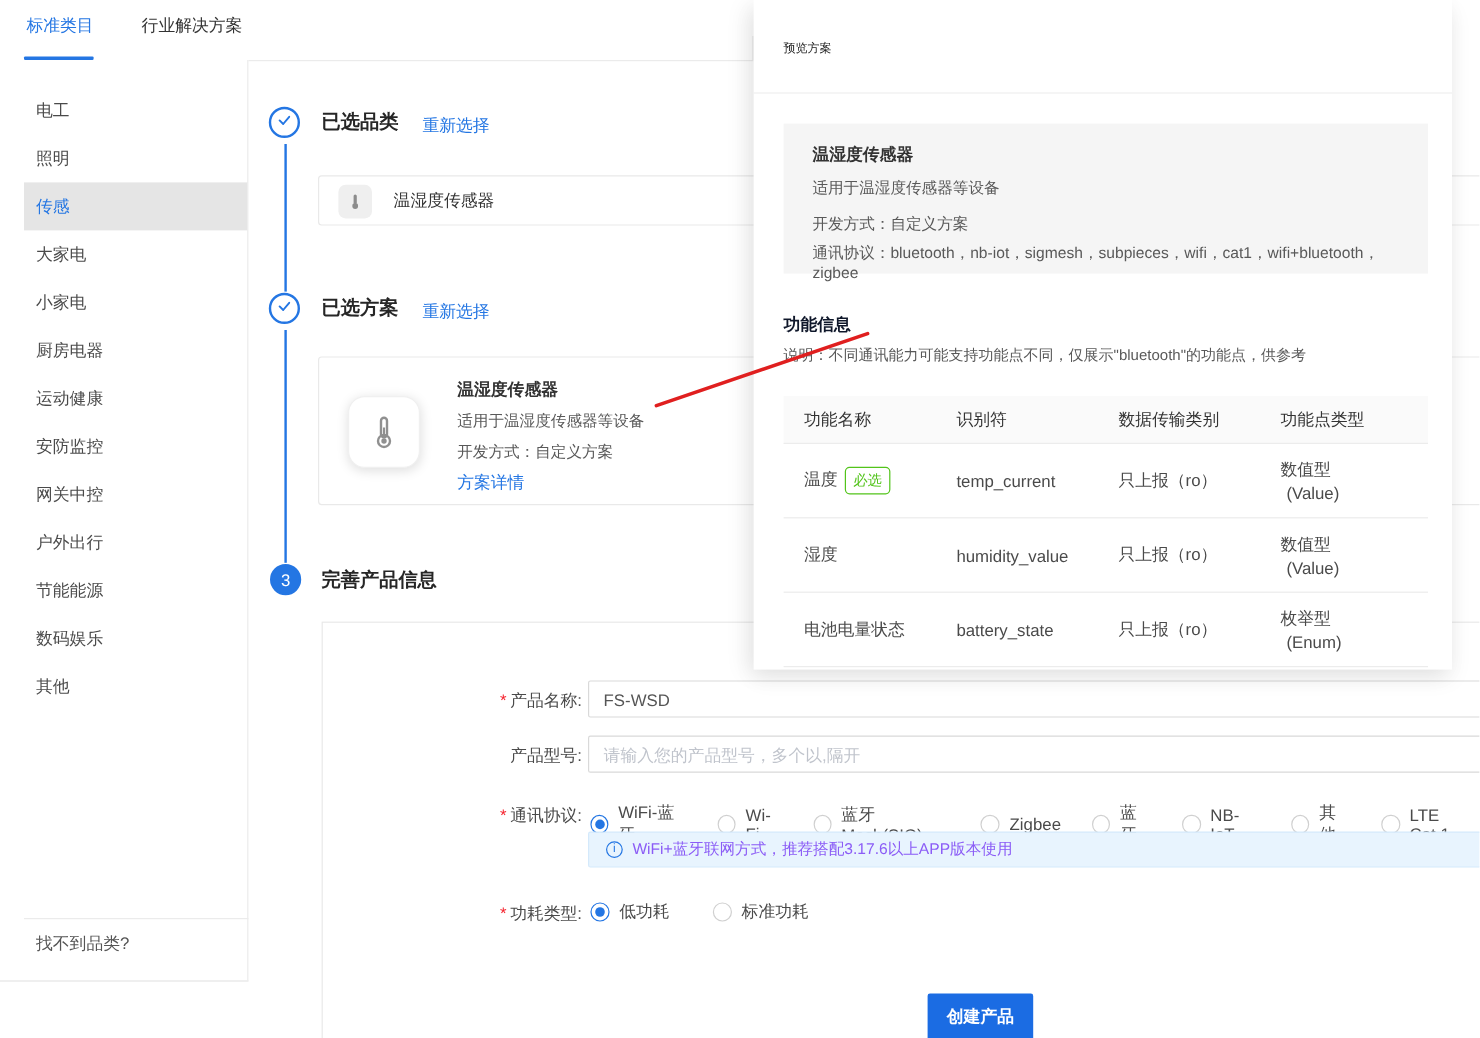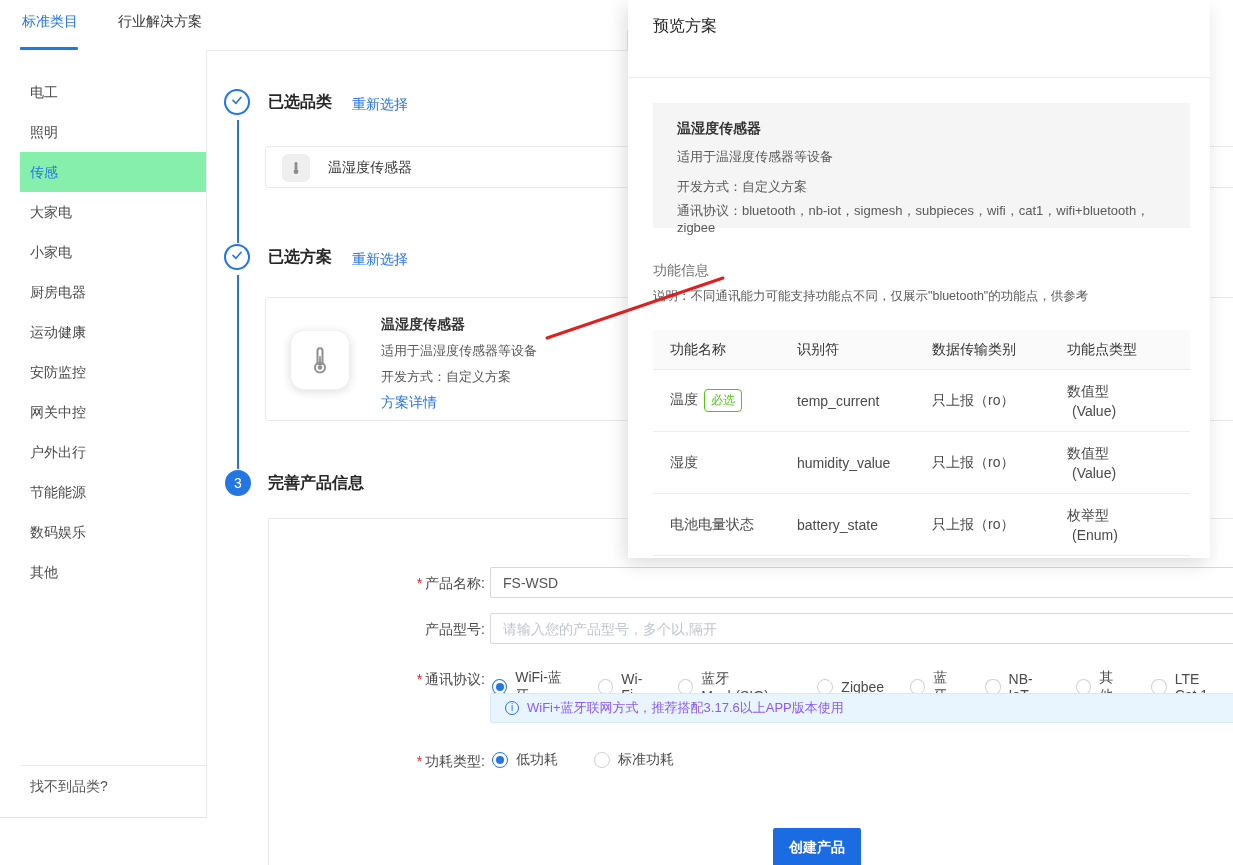--- a/index.html
+++ b/index.html
@@ -12,21 +12,21 @@
   .tab.active { color:#2476e3; }
   .tab-underline { position:absolute; left:20px; top:47px; width:58px; height:3px; background:#2476e3; border-radius:1px; }
   .header-divider { position:absolute; left:0; top:50px; width:628px; height:1px; background:#ebebeb; }
   .tab-edge-line { position:absolute; left:627px; top:30px; width:1px; height:20px; background:#e7e7e7; }
 
   
   .sidebar { position:absolute; left:0; top:50px; width:207px; height:768px;
              border-right:1px solid #ebebeb; border-bottom:1px solid #e4e4e4; background:#fff; }
   .side-list { padding-top:22px; }
   .side-item { height:40px; line-height:40px; padding-left:30px; font-size:14px; color:#4a4a4a; cursor:pointer; }
-  .side-item.active { background:#86efac; color:#2476e3; margin-left:20px; padding-left:10px; }
+  .side-item.active { background:#e5e5e5; color:#2476e3; margin-left:20px; padding-left:10px; }
   .side-divider { position:absolute; left:20px; top:715px; width:187px; height:1px; background:#ebebeb; }
   .side-footer { position:absolute; left:30px; top:728px; font-size:14px; color:#555; cursor:pointer; }
 
   
   .step-circle { position:absolute; width:26px; height:26px; border-radius:50%; background:#fff;
                  border:2px solid #2476e3; display:flex; align-items:center; justify-content:center; }
   .step-circle.filled { background:#2476e3; border-color:#2476e3; color:#fff; font-size:14px; }
   .step-conn { position:absolute; width:2px; background:#2476e3; }
   .step-title { position:absolute; font-size:16px; font-weight:bold; color:#262626;text-align:center; }
   .step-action { position:absolute; font-size:14px; color:#2476e3; cursor:pointer; }
@@ -64,27 +64,27 @@
   .info-icon { width:14px; height:14px; border-radius:50%; border:1px solid #2476e3; color:#2476e3;
                font-size:10px; line-height:12px; text-align:center; flex:0 0 auto; }
   .tip-text { font-size:13px; color:#8b5cf6; }
   .submit-btn { position:absolute; left:773px; top:828px; width:88px; height:40px; background:#1b6ce3;
                 color:#fff; font-size:14px; font-weight:bold; border:none; border-radius:2px; cursor:pointer;
                 font-family:"Liberation Sans","DejaVu Sans",sans-serif; }
 
   
   .drawer { position:absolute; left:628px; top:0; width:582px; height:558px; background:#fff; z-index:10;
             box-shadow:-6px 4px 18px rgba(0,0,0,0.07), 0 8px 18px rgba(0,0,0,0.07); }
-  .drawer-title { position:absolute; left:25px; top:16px; font-size:16px; font-weight:500; color:#262626;text-align:center; }
+  .drawer-title { position:absolute; left:25px; top:33px; font-size:10px; font-weight:500; color:#262626;text-align:center; }
   .drawer-divider { position:absolute; left:0; top:77px; width:100%; height:1px; background:#efefef; }
   .summary-box { position:absolute; left:25px; top:103px; width:537px; height:125px; background:#f5f5f5; padding:17px 24px; }
   .summary-name { font-size:14px; font-weight:bold; color:#333; margin-bottom:10px; }
   .summary-line { font-size:13px; color:#595959; margin-bottom:6px; }
   .summary-line.gap { margin-top:12px; }
-  .fn-title { position:absolute; left:25px; top:262px; font-size:14px; font-weight:normal; color:#737373; }
+  .fn-title { position:absolute; left:25px; top:262px; font-size:14px; font-weight:bold; color:#0f172a; }
   .fn-note { position:absolute; left:25px; top:288px; font-size:12.5px; color:#595959; }
   .dp-table { position:absolute; left:25px; top:330px; width:537px; font-size:14px; }
   .dp-row { display:grid; grid-template-columns:127px 135px 135px 140px; align-items:center; }
   .dp-head { height:40px; background:#fafafa; color:#333; font-weight:500; border-bottom:1px solid #ececec; }
   .dp-body-row { height:62px; border-bottom:1px solid #ececec; color:#4a4a4a; }
   .dp-cell { padding-left:17px; }
   .dp-name-cell { padding-left:17px; width:120px; line-height:19px; }
   .badge { display:inline-block; margin-left:6px; padding:1px 6px; font-size:12px; color:#52c41a;
            border:1px solid #52c41a; border-radius:4px; background:#fff; white-space:nowrap; }
   .type-l2 { padding-left:5px; }

